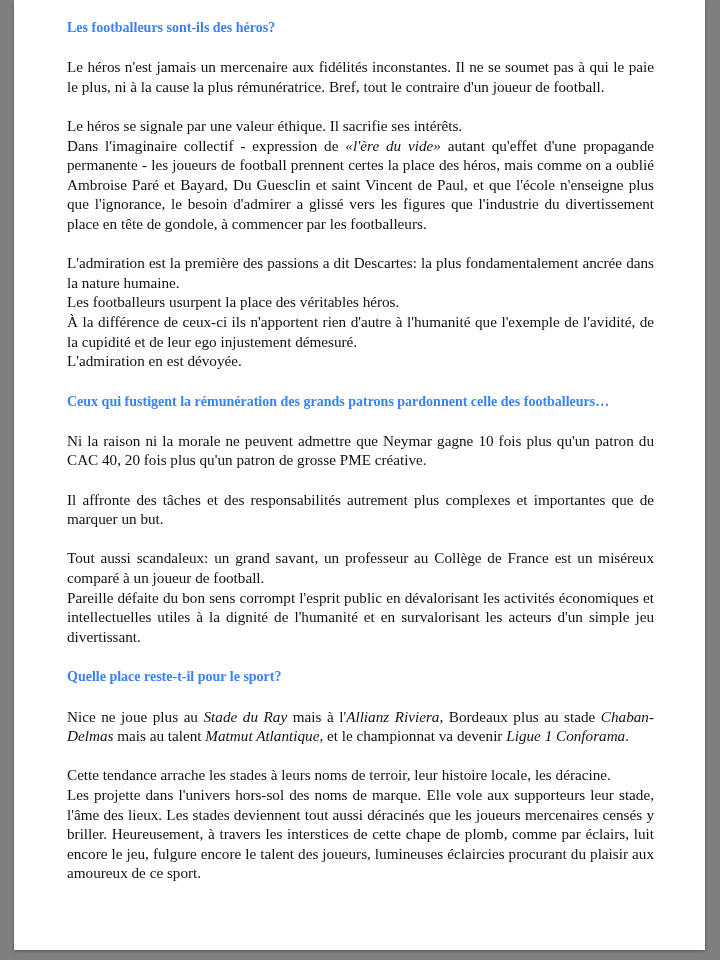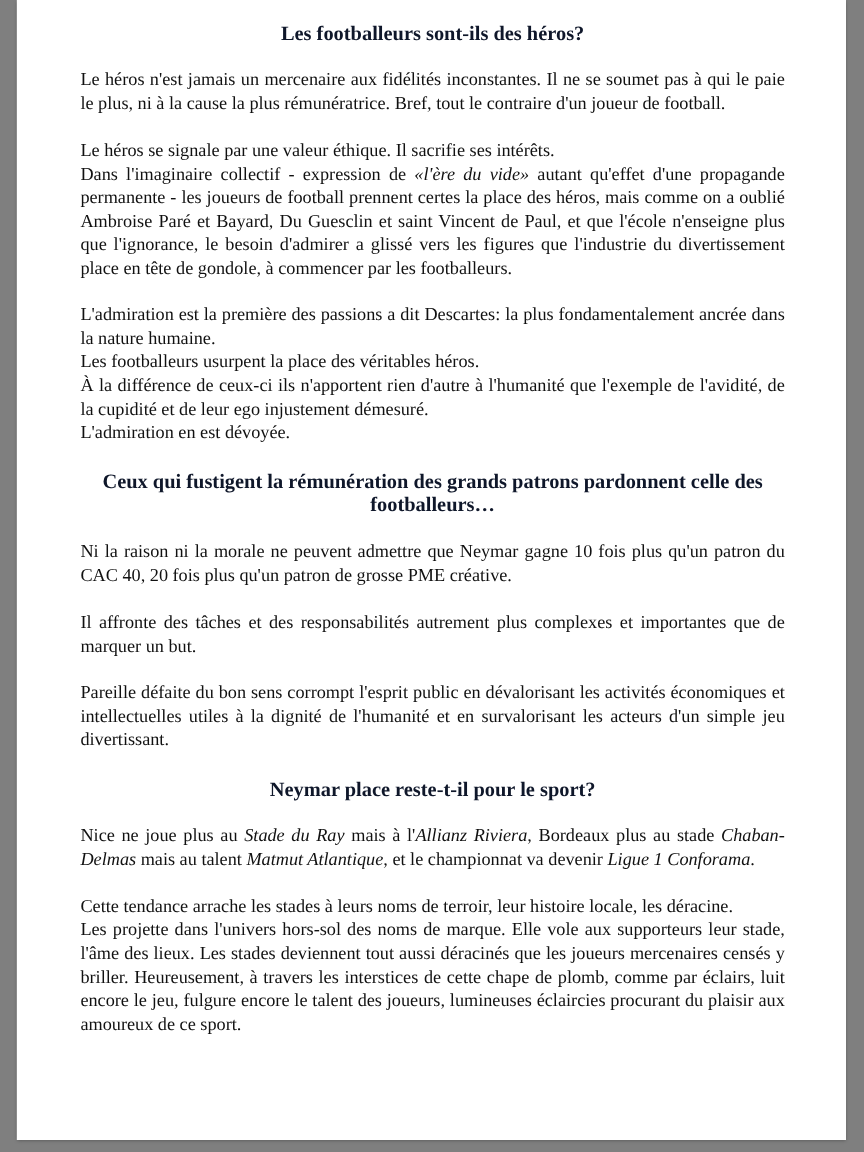--- a/index.html
+++ b/index.html
@@ -11,23 +11,22 @@
   .page {
     position: absolute; left: 14px; top: 0; width: 691px; height: 950px;
     background: #ffffff;
     box-shadow: 0 1px 3px rgba(0,0,0,0.35);
   }
   .content {
     position: absolute; left: 53px; top: 18px; width: 587px;
     font-size: 15.2px; line-height: 19.6px; color: #111;
   }
   h2 {
-    margin: 0; font-size: 17px; line-height: 19.6px; font-weight: bold;
-    color: #0f172a;
-    text-align: center;
+    margin: 0; font-size: 14px; line-height: 19.6px; font-weight: bold;
+    color: #3b82f6;
   }
   p { margin: 0; text-align: justify; }
   .gap { height: 19.6px; }
   .gap-lg { height: 21px; }
   b { font-weight: normal; }
   i { font-style: italic; }
 </style>
 </head>
 <body>
 
@@ -44,22 +43,23 @@
       <p><b>Les footballeurs usurpent la place des véritables héros</b><span>.</span></p>
       <p><span>À la différence de ceux-ci </span><b>ils n'apportent rien d'autre à l'humanité que l'exemple de l'avidité, de la cupidité et de leur ego injustement démesuré</b><span>.</span></p>
       <p><span>L'admiration en est dévoyée.</span></p>
       <div class="gap-lg"></div>
       <h2>Ceux qui fustigent la rémunération des grands patrons pardonnent celle des footballeurs…</h2>
       <div class="gap"></div>
       <p><span>Ni la raison ni la morale ne peuvent admettre que Neymar gagne 10 fois plus qu'un patron du CAC 40, 20 fois plus qu'un patron de grosse PME créative.</span></p>
       <div class="gap"></div>
       <p><span>Il affronte des tâches et des responsabilités autrement plus complexes et importantes que de marquer un but.</span></p>
       <div class="gap"></div>
+      <p><span>Tout aussi scandaleux: </span><b>un grand savant, un professeur au Collège de France est un miséreux comparé à un joueur de football</b><span>.</span></p>
       <p><b>Pareille défaite du bon sens corrompt l'esprit public</b><span> en dévalorisant les activités économiques et intellectuelles utiles à la dignité de l'humanité et en survalorisant les acteurs d'un simple jeu divertissant.</span></p>
       <div class="gap-lg"></div>
-      <h2>Neymar place reste-t-il pour le sport?</h2>
+      <h2>Quelle place reste-t-il pour le sport?</h2>
       <div class="gap"></div>
       <p><span>Nice ne joue plus au </span><i>Stade du Ray</i><span> mais à l'</span><i>Allianz Riviera</i><span>, Bordeaux plus au stade </span><i>Chaban-Delmas</i><span> mais au talent </span><i>Matmut Atlantique</i><span>, et le championnat va devenir </span><i>Ligue 1 Conforama</i><span>.</span></p>
       <div class="gap"></div>
       <p><b>Cette tendance arrache les stades à leurs noms de terroir, leur histoire locale, les déracine</b><span>.</span></p>
       <p><span>Les projette dans l'univers hors-sol des noms de marque. Elle vole aux supporteurs leur stade, l'âme des lieux. </span><b>Les stades deviennent tout aussi déracinés que les joueurs mercenaires censés y briller</b><span>. Heureusement, à travers les interstices de cette chape de plomb, comme par éclairs, luit encore le jeu, fulgure encore le talent des joueurs, lumineuses éclaircies procurant du plaisir aux amoureux de ce sport.</span></p>
     </div>
 </div>
 
 </body></html>

